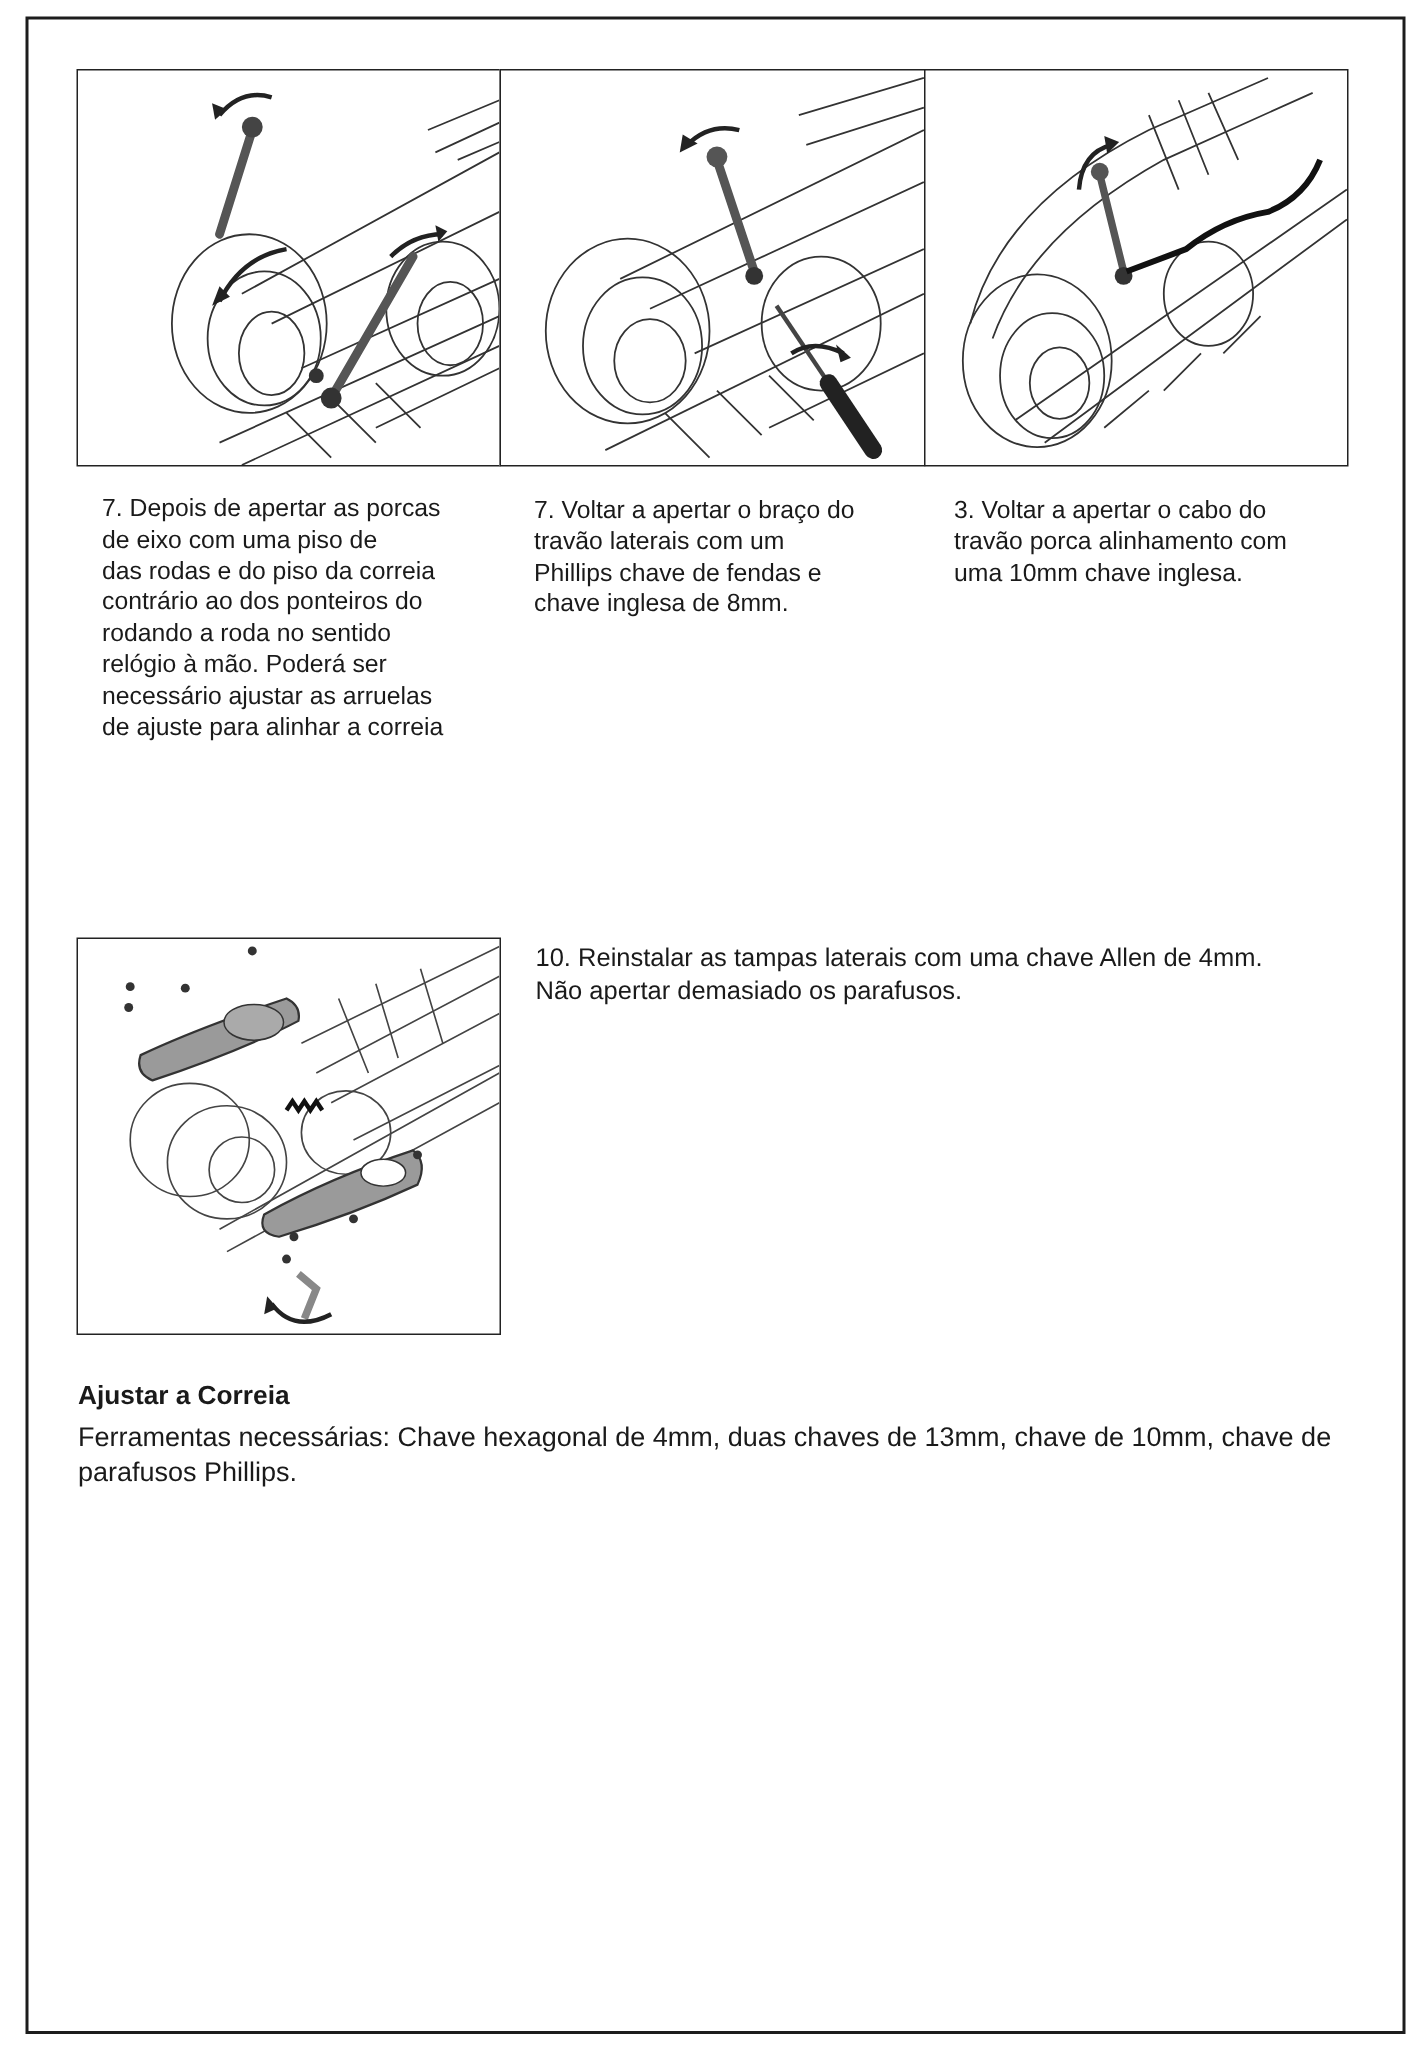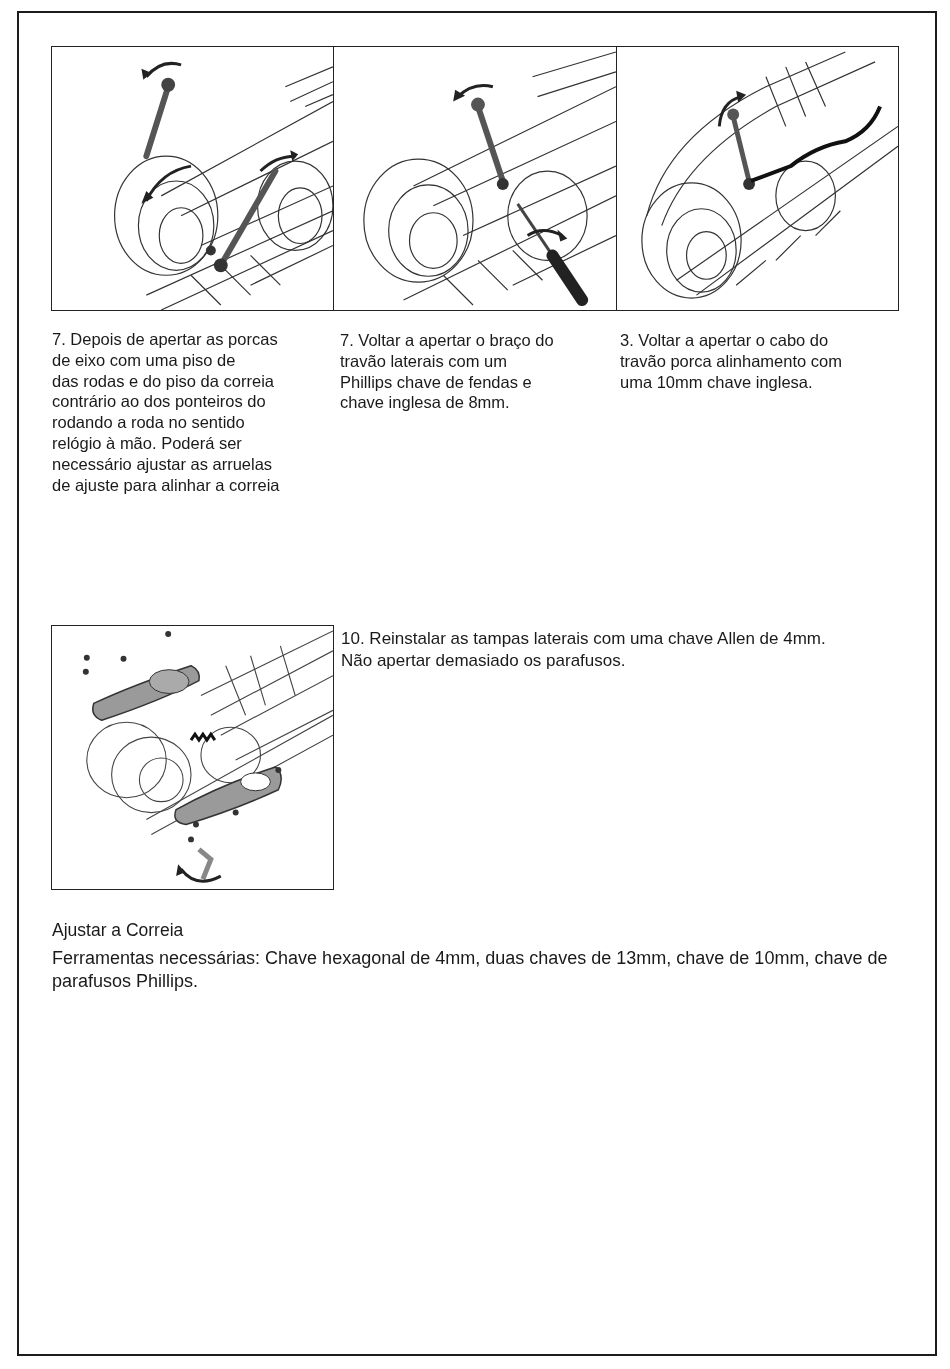--- a/index.html
+++ b/index.html
@@ -2,22 +2,22 @@
 <html><head>
 <meta charset="utf-8">
 <style>
   html, body { margin:0; padding:0; background:#fff; }
   body { width:950px; height:1369px; position:relative; overflow:hidden;
          font-family:"Liberation Sans", sans-serif; color:#1a1a1a; }
   .page-frame { position:absolute; left:17px; top:11px; width:920px; height:1345px;
                 border:2px solid #1c1c1c; box-sizing:border-box; }
   .fig { position:absolute; border:1px solid #222; box-sizing:border-box; background:#fff; overflow:hidden; }
   .fig svg { width:100%; height:100%; display:block; }
-  .caption { position:absolute; font-size:16.5px; line-height:20.8px; color:#1a1a1a; }
-  .heading { position:absolute; left:52px; top:920px; font-size:17.5px; font-weight:normal; }
+  .caption { position:absolute; font-size:16.5px; line-height:20.8px; color:#1a1a1a;margin-left:16px; }
+  .heading { position:absolute; left:52px; top:920px; font-size:17.5px; font-weight:bold; }
   .body-text { position:absolute; left:52px; top:947px; width:840px; font-size:18px; line-height:23px; }
 </style>
 </head>
 <body>
 
 <div class="page-frame"></div>
 
 <div class="fig" style="left:51px;top:46px;width:283px;height:265px;">
   <svg viewBox="0 0 283 265">
     <g fill="none" stroke="#333" stroke-width="1.2">

